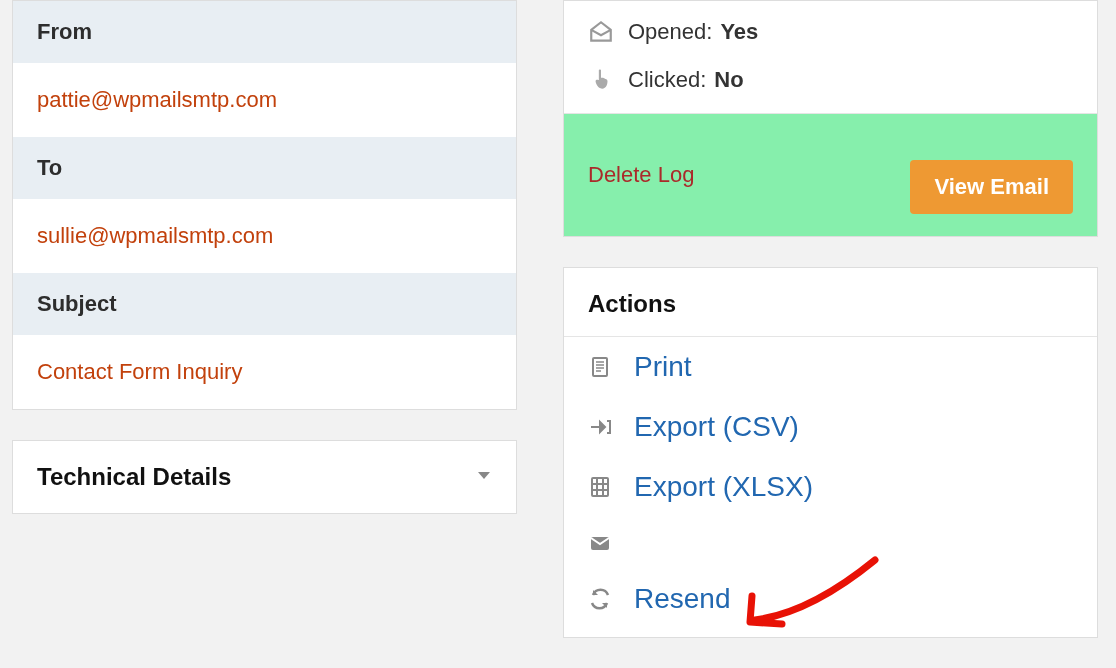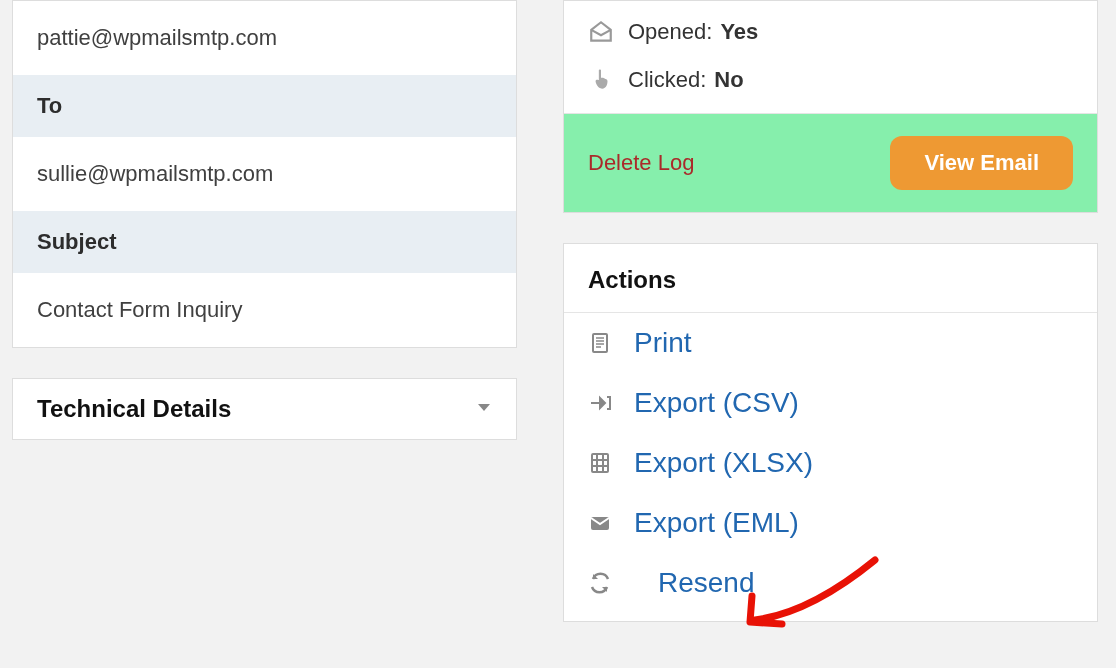--- a/index.html
+++ b/index.html
@@ -30,31 +30,31 @@
     }
     .field-label {
       background: #e8eef3;
       color: #2d2d2d;
       font-weight: 600;
       font-size: 22px;
       padding: 18px 24px;
     }
     .field-value {
       background: #fff;
-      color: #404040;
+      color: #c2410c;
       font-size: 22px;
       padding: 24px;
     }
     .collapsible-panel {
       background: #fff;
       border: 1px solid #ddd;
       display: flex;
       align-items: center;
       justify-content: space-between;
-      padding: 16px 24px;
+      padding: 22px 24px;
       cursor: pointer;
     }
     .collapsible-title {
       font-weight: 700;
       font-size: 24px;
       color: #111;
     }
     .chevron {
       color: #888;
     }
@@ -89,24 +89,25 @@
       color: #aa2a2a;
       font-size: 22px;
       font-weight: 400;
       cursor: pointer;
     }
     .view-email-btn {
       background: #ee9933;
       color: #fff;
       font-size: 22px;
       font-weight: 600;
-      padding: 14px 34px;
-      border-radius: 12px;
+      padding: 14px 24px;
+      border-radius: 4px;
       cursor: pointer;
       border: none;
+      margin-top: 24px;
     }
     .actions-header {
       font-weight: 700;
       font-size: 24px;
       color: #111;
       padding: 22px 24px 18px 24px;
       border-bottom: 1px solid #e5e5e5;
     }
     .action-item {
       display: flex;
@@ -131,20 +132,21 @@
       width: 150px;
       height: 90px;
       pointer-events: none;
     }
   </style>
 </head>
 <body>
 
 <div class="left-col">
   <div class="panel">
+    <div class="field-label">From</div>
     <div class="field-value">pattie@wpmailsmtp.com</div>
     <div class="field-label">To</div>
     <div class="field-value">sullie@wpmailsmtp.com</div>
     <div class="field-label">Subject</div>
     <div class="field-value">Contact Form Inquiry</div>
   </div>
 
   <div class="collapsible-panel">
     <span class="collapsible-title">Technical Details</span>
     <span class="chevron">
@@ -222,24 +224,23 @@
       <span class="action-label">Export (XLSX)</span>
     </div>
 
     <div class="action-item">
       <span class="icon-slot">
         <svg width="24" height="24" viewBox="0 0 24 24" fill="currentColor">
           <rect x="3" y="6" width="18" height="13" rx="2"></rect>
           <path d="M3 7 L12 13 L21 7" fill="none" stroke="#fff" stroke-width="2"></path>
         </svg>
       </span>
-      <span class="action-label">Export (EML)</span>
-    </div>
-
-    <div class="action-item" style="padding-bottom:22px;gap:24px;">
+    </div>
+
+    <div class="action-item" style="padding-bottom:22px;">
       <span class="icon-slot">
         <svg width="24" height="24" viewBox="0 0 24 24" fill="none" stroke="currentColor" stroke-width="2.5">
           <path d="M20 8 A8 8 0 0 0 5 8"></path>
           <polyline points="5,3 5,8 10,8" fill="currentColor" stroke="none"></polyline>
           <path d="M4 16 A8 8 0 0 0 19 16"></path>
           <polyline points="19,21 19,16 14,16" fill="currentColor" stroke="none"></polyline>
         </svg>
       </span>
       <span class="action-label">Resend</span>
     </div>

